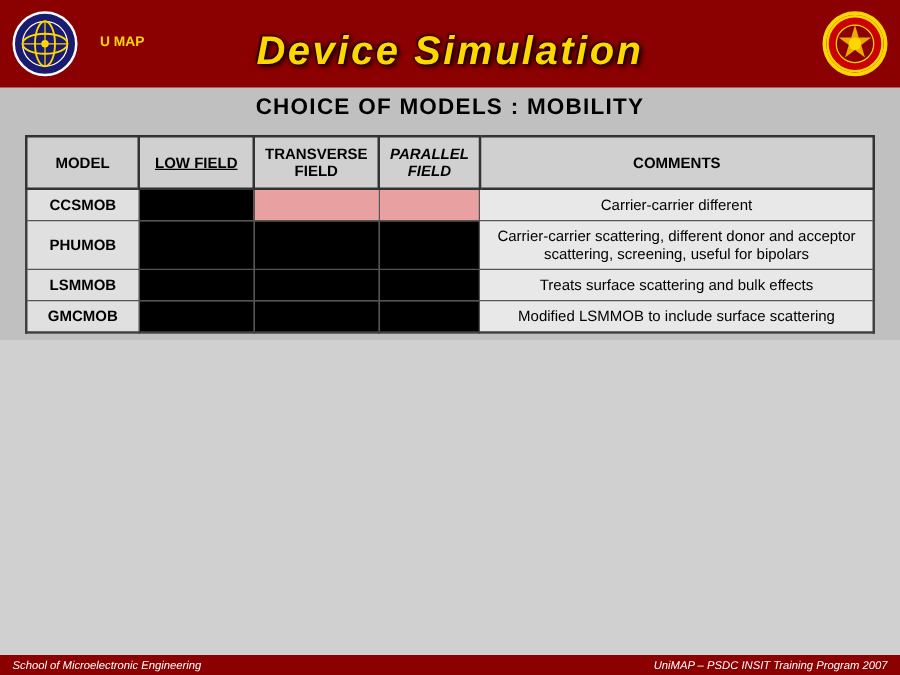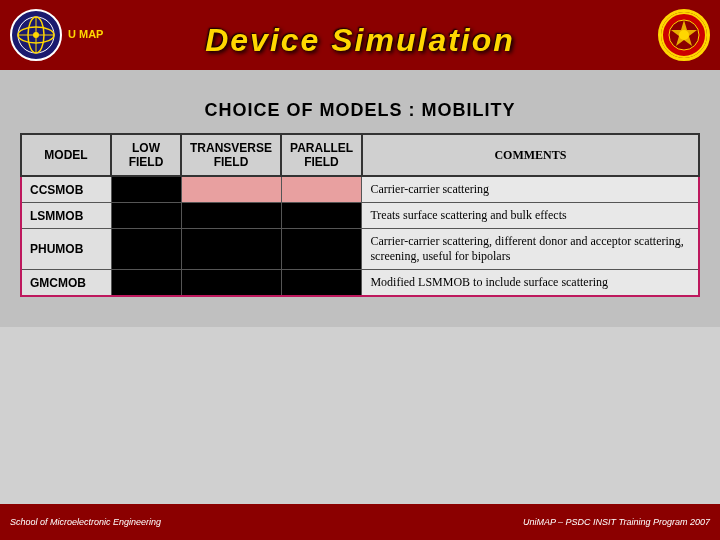--- a/index.html
+++ b/index.html
@@ -41,20 +41,21 @@
       font-weight: bold;
       color: white;
       border: 2px solid #fff;
     }
 
     .logo-text {
       color: #ffd700;
       font-size: 11px;
       font-weight: bold;
       line-height: 1.2;
+      margin-left: 12px;
     }
 
     .title-area {
       position: absolute;
       left: 50%;
       transform: translateX(-50%);
       text-align: center;
       margin-top: 11px;
     }
 
@@ -79,99 +80,101 @@
       justify-content: center;
       color: white;
       font-size: 8px;
       font-weight: bold;
       text-align: center;
     }
 
     
     .content {
       background: #c0c0c0;
-      padding: 30px 20px;
+      padding: 5px 20px;
     }
 
     .page-subtitle {
       text-align: center;
       font-size: 18px;
       font-weight: bold;
       color: #000;
       margin-bottom: 12px;
       letter-spacing: 1px;
     }
 
     
     .models-table {
       width: 100%;
       border-collapse: collapse;
-      border: 2px solid #be185d;
+      border: 2px solid #404040;
       background: #e8e8e8;
     }
 
     .models-table th {
       background: #d0d0d0;
       border: 2px solid #333;
       padding: 6px 8px;
       text-align: center;
       font-size: 12px;
       font-weight: bold;
       color: #000;
     }
 
     .models-table td {
       border: 1px solid #555;
       padding: 5px 8px;
       font-size: 12px;
       color: #000;
       vertical-align: middle;
+      text-align: center;
     }
 
     .col-model {
       width: 90px;
       font-weight: bold;
       background: #e0e0e0;
     }
 
     .col-low-field {
-      width: 70px;
+      width: 92px;
+      text-decoration: underline;
     }
 
     .col-transverse {
       width: 80px;
     }
 
     .col-parallel {
       width: 75px;
+      font-style: italic;
     }
 
     .col-comments {
       width: auto;
-      font-family: Liberation Serif, serif;
     }
 
     
     .black-cell {
       background: #000 !important;
     }
 
     
     .pink-cell {
       background: #e8a0a0 !important;
     }
 
     
     .footer {
       position: absolute;
       bottom: 0;
       left: 0;
       right: 0;
       background: #8b0000;
-      height: 36px;
+      height: 16px;
       display: flex;
       align-items: center;
       justify-content: space-between;
       padding: 0 10px;
     }
 
     .footer-left {
       color: white;
       font-size: 9px;
       font-style: italic;
@@ -228,35 +231,35 @@
         <th class="col-parallel">PARALLEL FIELD</th>
         <th class="col-comments">COMMENTS</th>
       </tr>
     </thead>
     <tbody id="table-body">
     <tr>
           <td class="col-model">CCSMOB</td>
           <td class="col-low-field black-cell"></td>
           <td class="col-transverse pink-cell"></td>
           <td class="col-parallel pink-cell"></td>
-          <td class="col-comments">Carrier-carrier scattering</td>
+          <td class="col-comments">Carrier-carrier different</td>
+        </tr>
+        <tr>
+          <td class="col-model">PHUMOB</td>
+          <td class="col-low-field black-cell"></td>
+          <td class="col-transverse black-cell"></td>
+          <td class="col-parallel black-cell"></td>
+          <td class="col-comments">Carrier-carrier scattering, different donor and acceptor scattering, screening, useful for bipolars</td>
         </tr>
         <tr>
           <td class="col-model">LSMMOB</td>
           <td class="col-low-field black-cell"></td>
           <td class="col-transverse black-cell"></td>
           <td class="col-parallel black-cell"></td>
           <td class="col-comments">Treats surface scattering and bulk effects</td>
-        </tr>
-        <tr>
-          <td class="col-model">PHUMOB</td>
-          <td class="col-low-field black-cell"></td>
-          <td class="col-transverse black-cell"></td>
-          <td class="col-parallel black-cell"></td>
-          <td class="col-comments">Carrier-carrier scattering, different donor and acceptor scattering, screening, useful for bipolars</td>
         </tr>
         <tr>
           <td class="col-model">GMCMOB</td>
           <td class="col-low-field black-cell"></td>
           <td class="col-transverse black-cell"></td>
           <td class="col-parallel black-cell"></td>
           <td class="col-comments">Modified LSMMOB to include surface scattering</td>
         </tr>
       </tbody>
   </table>

